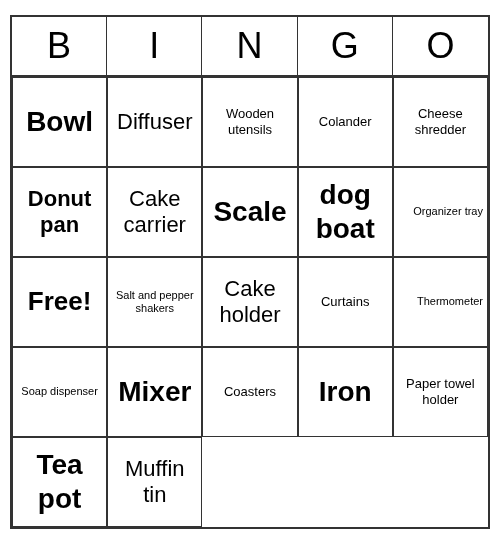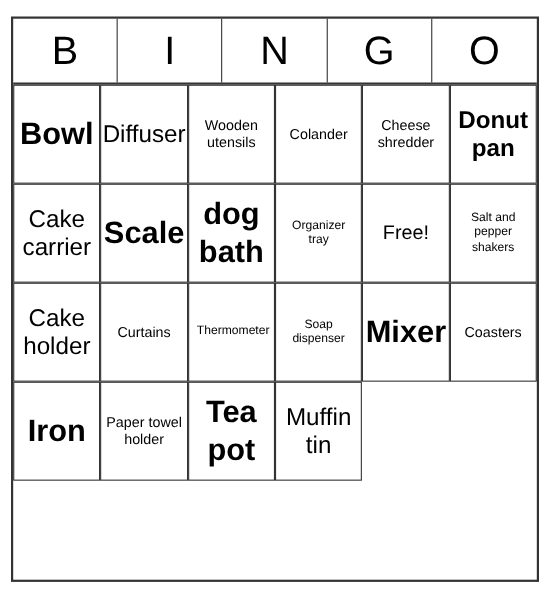--- a/index.html
+++ b/index.html
@@ -26,21 +26,21 @@
       font-size: 36px;
       font-weight: normal;
       padding: 8px 0;
       border-right: 1px solid #333;
     }
     .bingo-header-cell:last-child {
       border-right: none;
     }
     .bingo-grid {
       display: grid;
-      grid-template-columns: repeat(6, 1fr);
+      grid-template-columns: repeat(5, 1fr);
       grid-template-rows: repeat(5, 90px);
     }
     .bingo-cell {
       border: 1px solid #333;
       display: flex;
       align-items: center;
       justify-content: center;
       text-align: center;
       padding: 4px;
       line-height: 1.2;
@@ -52,21 +52,21 @@
     }
     .cell-text {
       display: block;
     }
     
     .text-xl { font-size: 28px; font-weight: bold; }
     .text-lg { font-size: 22px; font-weight: bold; }
     .text-md { font-size: 22px; }
     .text-sm { font-size: 13px; }
     .text-xs { font-size: 11px; }
-    .free-cell { font-size: 18px; font-weight: normal; }
+    .free-cell { font-size: 26px; font-weight: bold; }
   </style>
 </head>
 <body>
 
 <div class="bingo-card">
   <div class="bingo-header">
   <div class="bingo-header-cell">B</div>
       <div class="bingo-header-cell">I</div>
       <div class="bingo-header-cell">N</div>
       <div class="bingo-header-cell">G</div>
@@ -91,21 +91,21 @@
       <div class="bingo-cell">
         <span class="cell-text text-lg">Donut pan</span>
       </div>
       <div class="bingo-cell">
         <span class="cell-text text-md">Cake carrier</span>
       </div>
       <div class="bingo-cell">
         <span class="cell-text text-xl">Scale</span>
       </div>
       <div class="bingo-cell">
-        <span class="cell-text text-xl">dog bath</span>
+        <span class="cell-text text-xl">dog boat</span>
       </div>
       <div class="bingo-cell">
         <span class="cell-text text-xs">Organizer tray</span>
       </div>
       <div class="bingo-cell">
         <span class="cell-text free-cell">Free!</span>
       </div>
       <div class="bingo-cell">
         <span class="cell-text text-xs">Salt and pepper shakers</span>
       </div>

